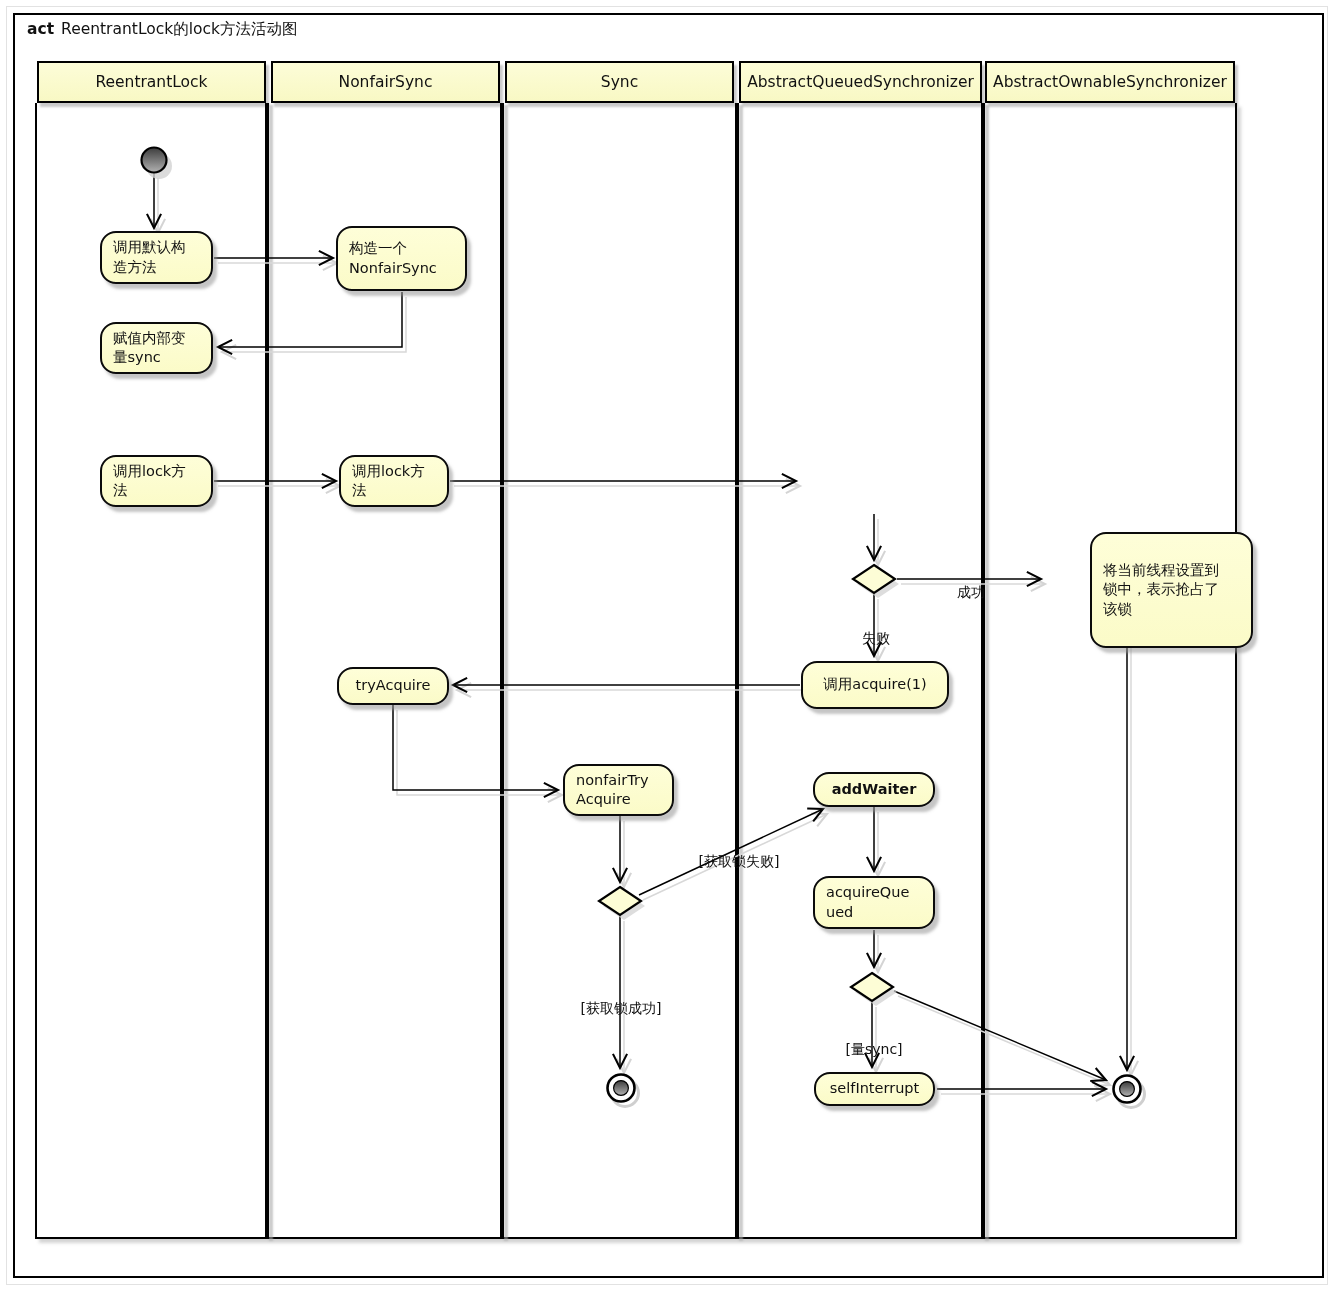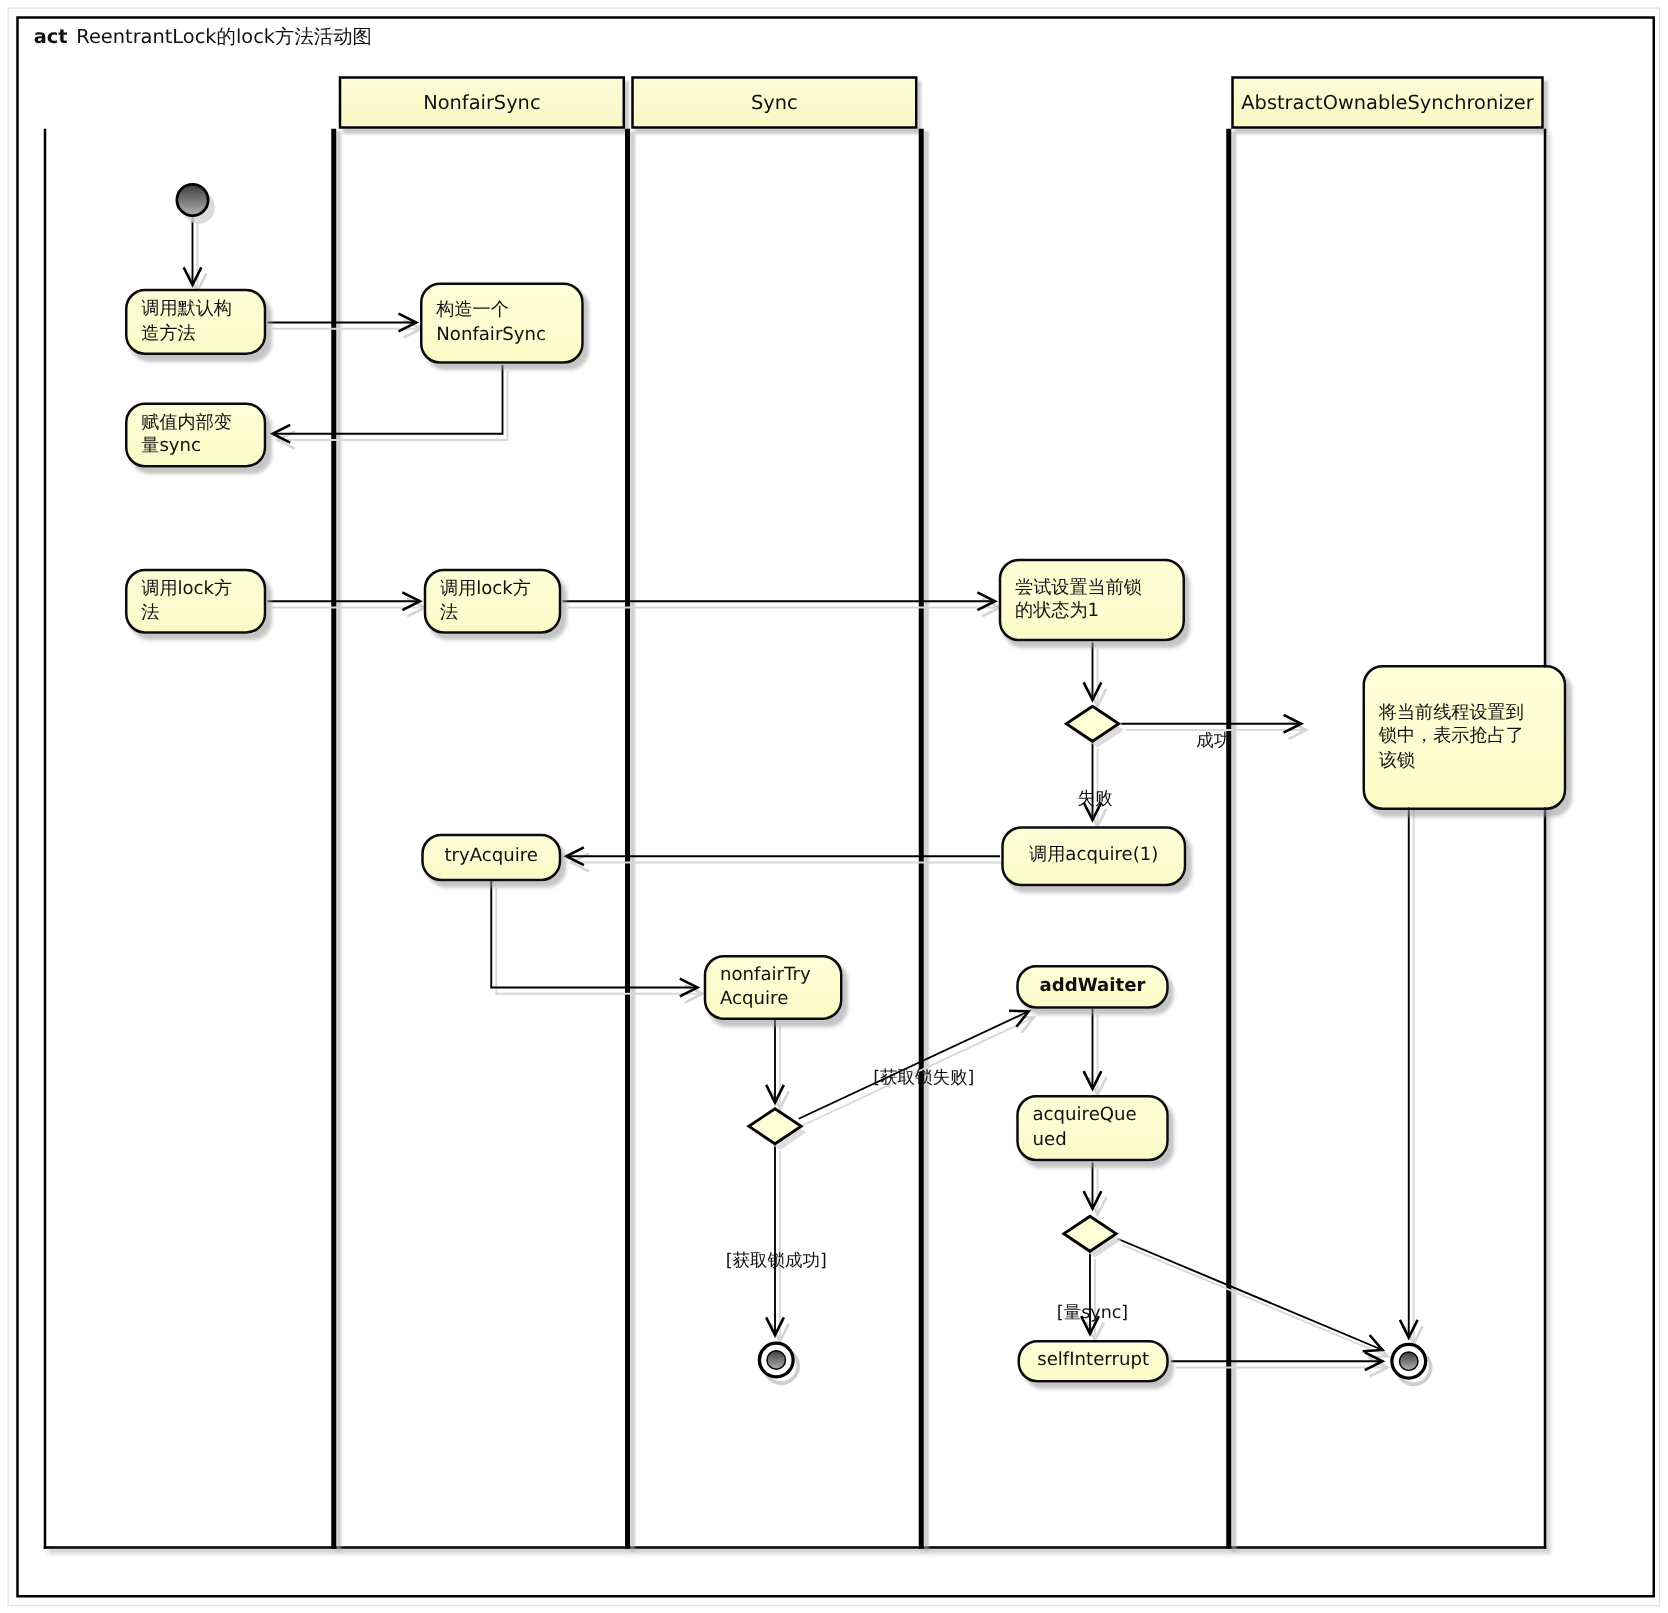--- a/index.html
+++ b/index.html
@@ -63,25 +63,31 @@
 
 <div class="canvas">
 
   <div class="outer-faint"></div>
   <div class="frame"></div>
 
   <div class="title-tab-text">
     <span class="kw">act</span><span>ReentrantLock的lock方法活动图</span>
   </div>
 
+  <div class="lane-header" style="left:37px;width:229px;">
+      <span>ReentrantLock</span>
+    </div>
   <div class="lane-header" style="left:271px;width:229px;">
       <span>NonfairSync</span>
     </div>
   <div class="lane-header" style="left:505px;width:229px;">
       <span>Sync</span>
+    </div>
+  <div class="lane-header" style="left:739px;width:243px;">
+      <span>AbstractQueuedSynchronizer</span>
     </div>
   <div class="lane-header" style="left:985px;width:250px;">
       <span>AbstractOwnableSynchronizer</span>
     </div>
 
   <div class="lane-body"></div>
   <div class="lane-divider" style="left:265px;"></div>
   <div class="lane-divider" style="left:500px;"></div>
   <div class="lane-divider" style="left:735px;"></div>
   <div class="lane-divider" style="left:981px;"></div>
@@ -174,22 +180,20 @@
   <div class="node" style="left:100px;top:231px;width:113px;height:53px;">调用默认构
 造方法</div>
   <div class="node" style="left:336px;top:226px;width:131px;height:65px;">构造一个
 NonfairSync</div>
   <div class="node" style="left:100px;top:322px;width:113px;height:52px;">赋值内部变
 量sync</div>
   <div class="node" style="left:100px;top:455px;width:113px;height:52px;">调用lock方
 法</div>
   <div class="node" style="left:339px;top:455px;width:110px;height:52px;">调用lock方
 法</div>
-  <div class="node" style="left:799px;top:447px;width:149px;height:66px;">尝试设置当前锁
-的状态为1</div>
   <div class="node" style="left:1090px;top:532px;width:163px;height:116px;">将当前线程设置到
 锁中，表示抢占了
 该锁</div>
   <div class="node center" style="left:801px;top:661px;width:148px;height:48px;">调用acquire(1)</div>
   <div class="node center" style="left:337px;top:667px;width:112px;height:38px;">tryAcquire</div>
   <div class="node" style="left:563px;top:764px;width:111px;height:52px;">nonfairTry
 Acquire</div>
   <div class="node center" style="left:813px;top:772px;width:122px;height:35px;font-weight:bold;">addWaiter</div>
   <div class="node" style="left:813px;top:876px;width:122px;height:53px;">acquireQue
 ued</div>

